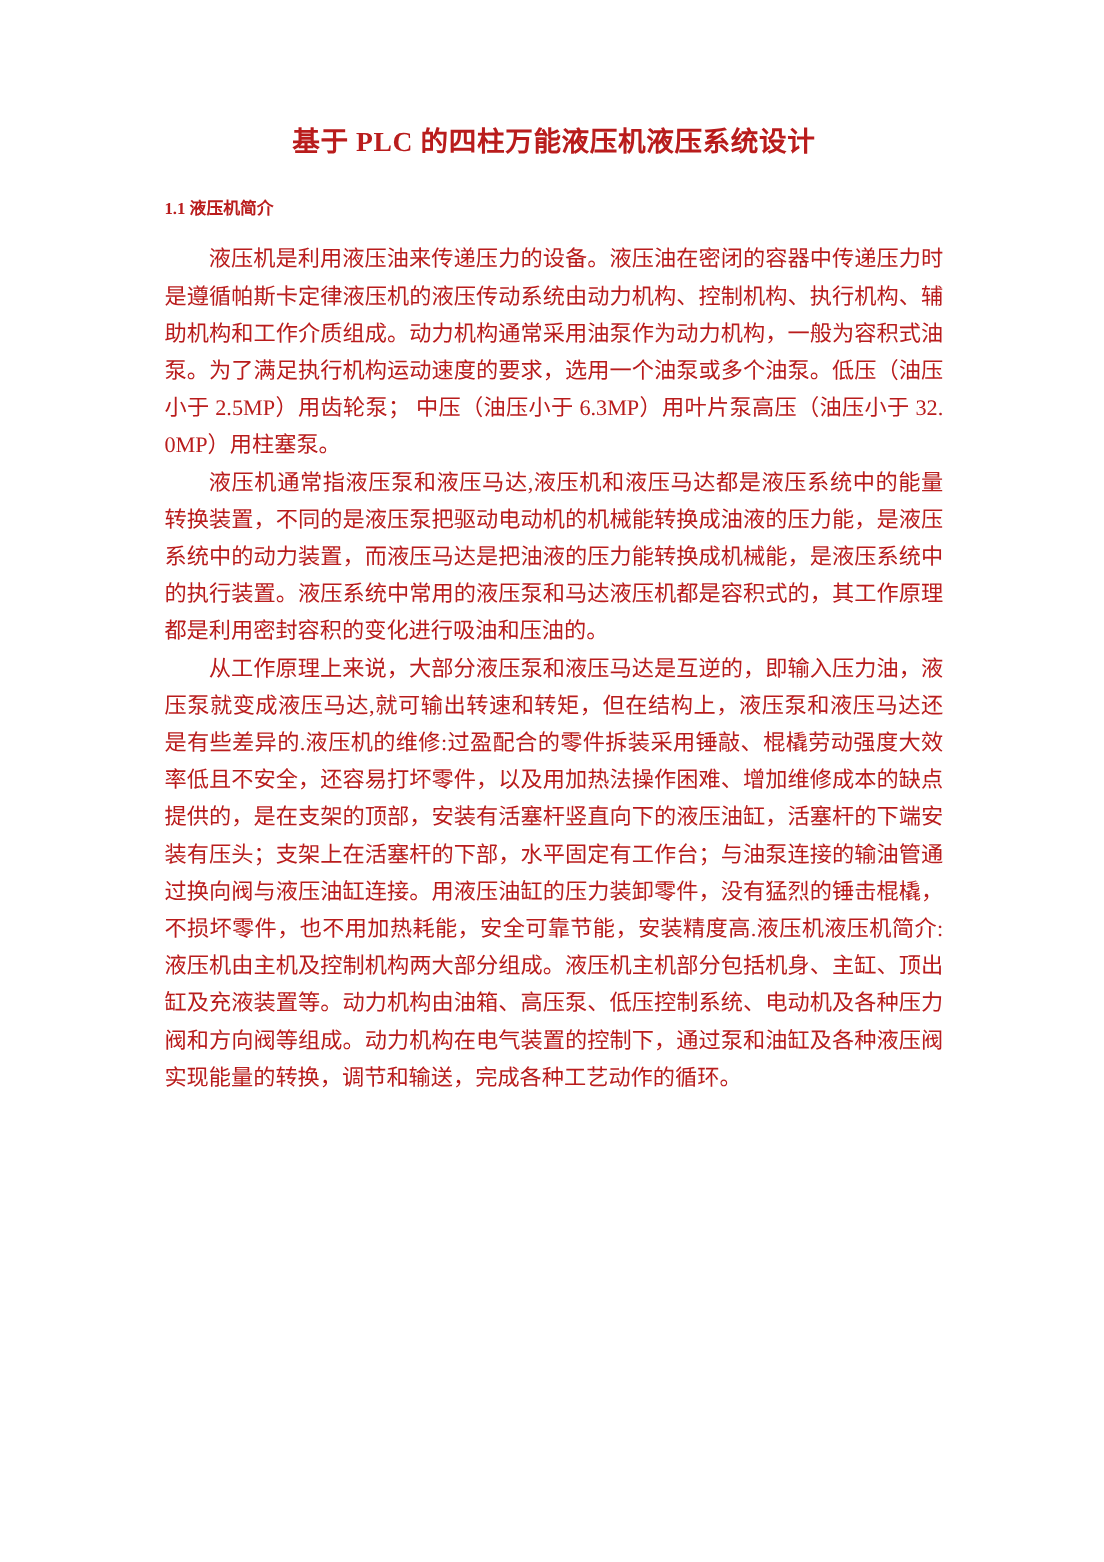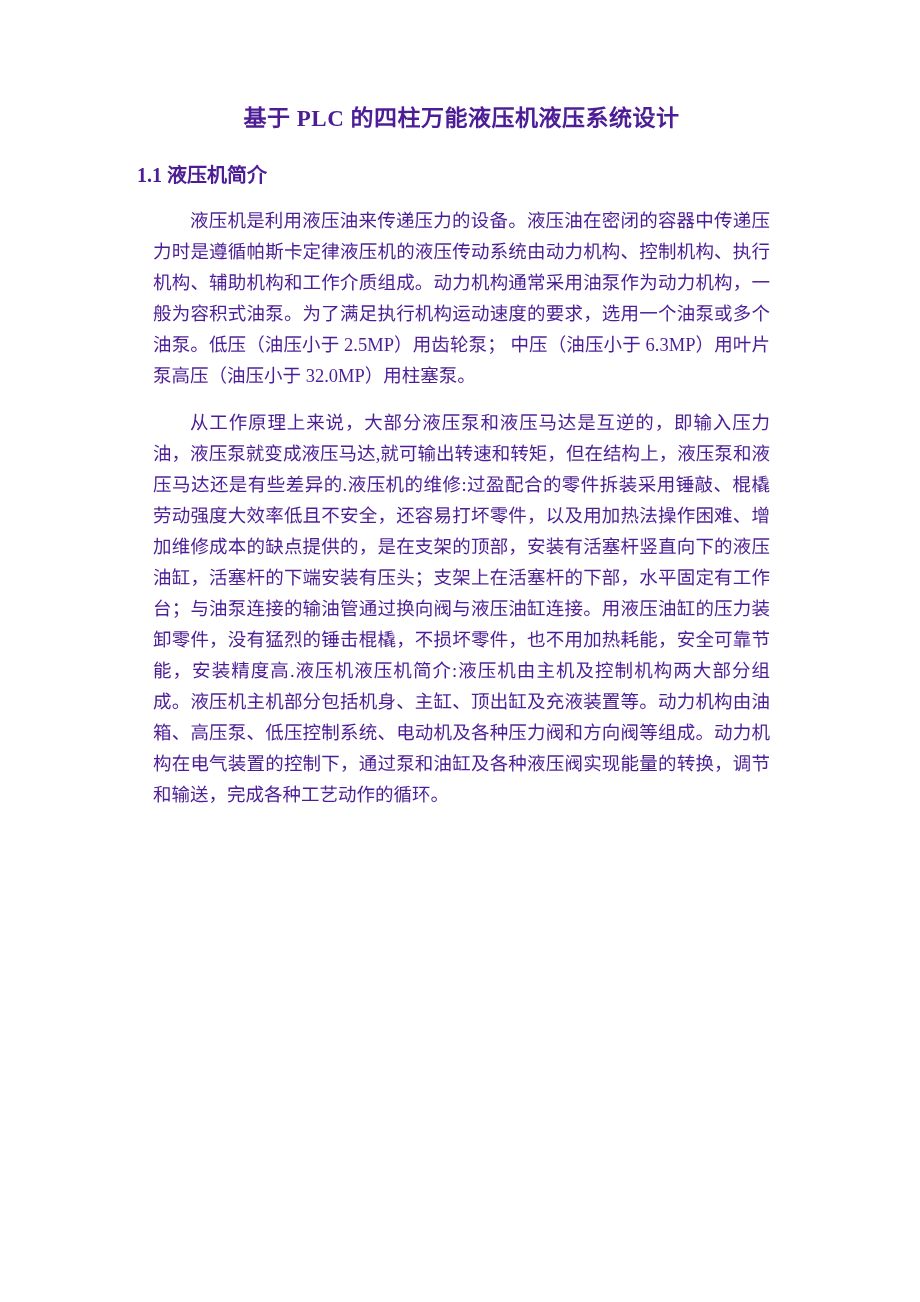--- a/index.html
+++ b/index.html
@@ -9,61 +9,62 @@
   }
   .page {
     position: relative;
     width: 920px;
     height: 1302px;
     margin: 0 auto;
     background: #ffffff;
     box-sizing: border-box;
     padding: 104px 134px 40px 137px;
     font-family: "Liberation Serif", "DejaVu Serif", serif;
-    color: #4c1d95;
+    color: #b91c1c;
     overflow: hidden;
   }
   .doc-title {
     font-size: 23px;
     font-weight: bold;
     line-height: 30px;
     text-align: center;
     margin: 0 0 26px 0;
     letter-spacing: 0.5px;
   }
   .chapter-heading {
     font-size: 22px;
     font-weight: bold;
     line-height: 30px;
     text-align: center;
     margin: 0 0 24px 0;
   }
   .section-heading {
-    font-size: 20px;
+    font-size: 14px;
     font-weight: bold;
     line-height: 30px;
     text-align: left;
     margin: 0 0 12px 0;
   }
   .body-paragraph {
     font-size: 18.5px;
     line-height: 31px;
     text-align: justify;
     text-indent: 2em;
-    margin: 16px;
+    margin: 0;
     word-break: break-all;
   }
 </style>
 </head>
 <body>
 
 <div class="page">
   <h1 class="doc-title">基于 PLC 的四柱万能液压机液压系统设计</h1>
 
 
   <h3 class="section-heading">1.1 液压机简介</h3>
 
   <p class="body-paragraph">液压机是利用液压油来传递压力的设备。液压油在密闭的容器中传递压力时是遵循帕斯卡定律液压机的液压传动系统由动力机构、控制机构、执行机构、辅助机构和工作介质组成。动力机构通常采用油泵作为动力机构，一般为容积式油泵。为了满足执行机构运动速度的要求，选用一个油泵或多个油泵。低压（油压小于 2.5MP）用齿轮泵； 中压（油压小于 6.3MP）用叶片泵高压（油压小于 32.0MP）用柱塞泵。</p>
 
+  <p class="body-paragraph">液压机通常指液压泵和液压马达,液压机和液压马达都是液压系统中的能量转换装置，不同的是液压泵把驱动电动机的机械能转换成油液的压力能，是液压系统中的动力装置，而液压马达是把油液的压力能转换成机械能，是液压系统中的执行装置。液压系统中常用的液压泵和马达液压机都是容积式的，其工作原理都是利用密封容积的变化进行吸油和压油的。</p>
 
   <p class="body-paragraph">从工作原理上来说，大部分液压泵和液压马达是互逆的，即输入压力油，液压泵就变成液压马达,就可输出转速和转矩，但在结构上，液压泵和液压马达还是有些差异的.液压机的维修:过盈配合的零件拆装采用锤敲、棍橇劳动强度大效率低且不安全，还容易打坏零件，以及用加热法操作困难、增加维修成本的缺点提供的，是在支架的顶部，安装有活塞杆竖直向下的液压油缸，活塞杆的下端安装有压头；支架上在活塞杆的下部，水平固定有工作台；与油泵连接的输油管通过换向阀与液压油缸连接。用液压油缸的压力装卸零件，没有猛烈的锤击棍橇，不损坏零件，也不用加热耗能，安全可靠节能，安装精度高.液压机液压机简介:液压机由主机及控制机构两大部分组成。液压机主机部分包括机身、主缸、顶出缸及充液装置等。动力机构由油箱、高压泵、低压控制系统、电动机及各种压力阀和方向阀等组成。动力机构在电气装置的控制下，通过泵和油缸及各种液压阀实现能量的转换，调节和输送，完成各种工艺动作的循环。</p>
 
 </div>
 
 </body></html>

